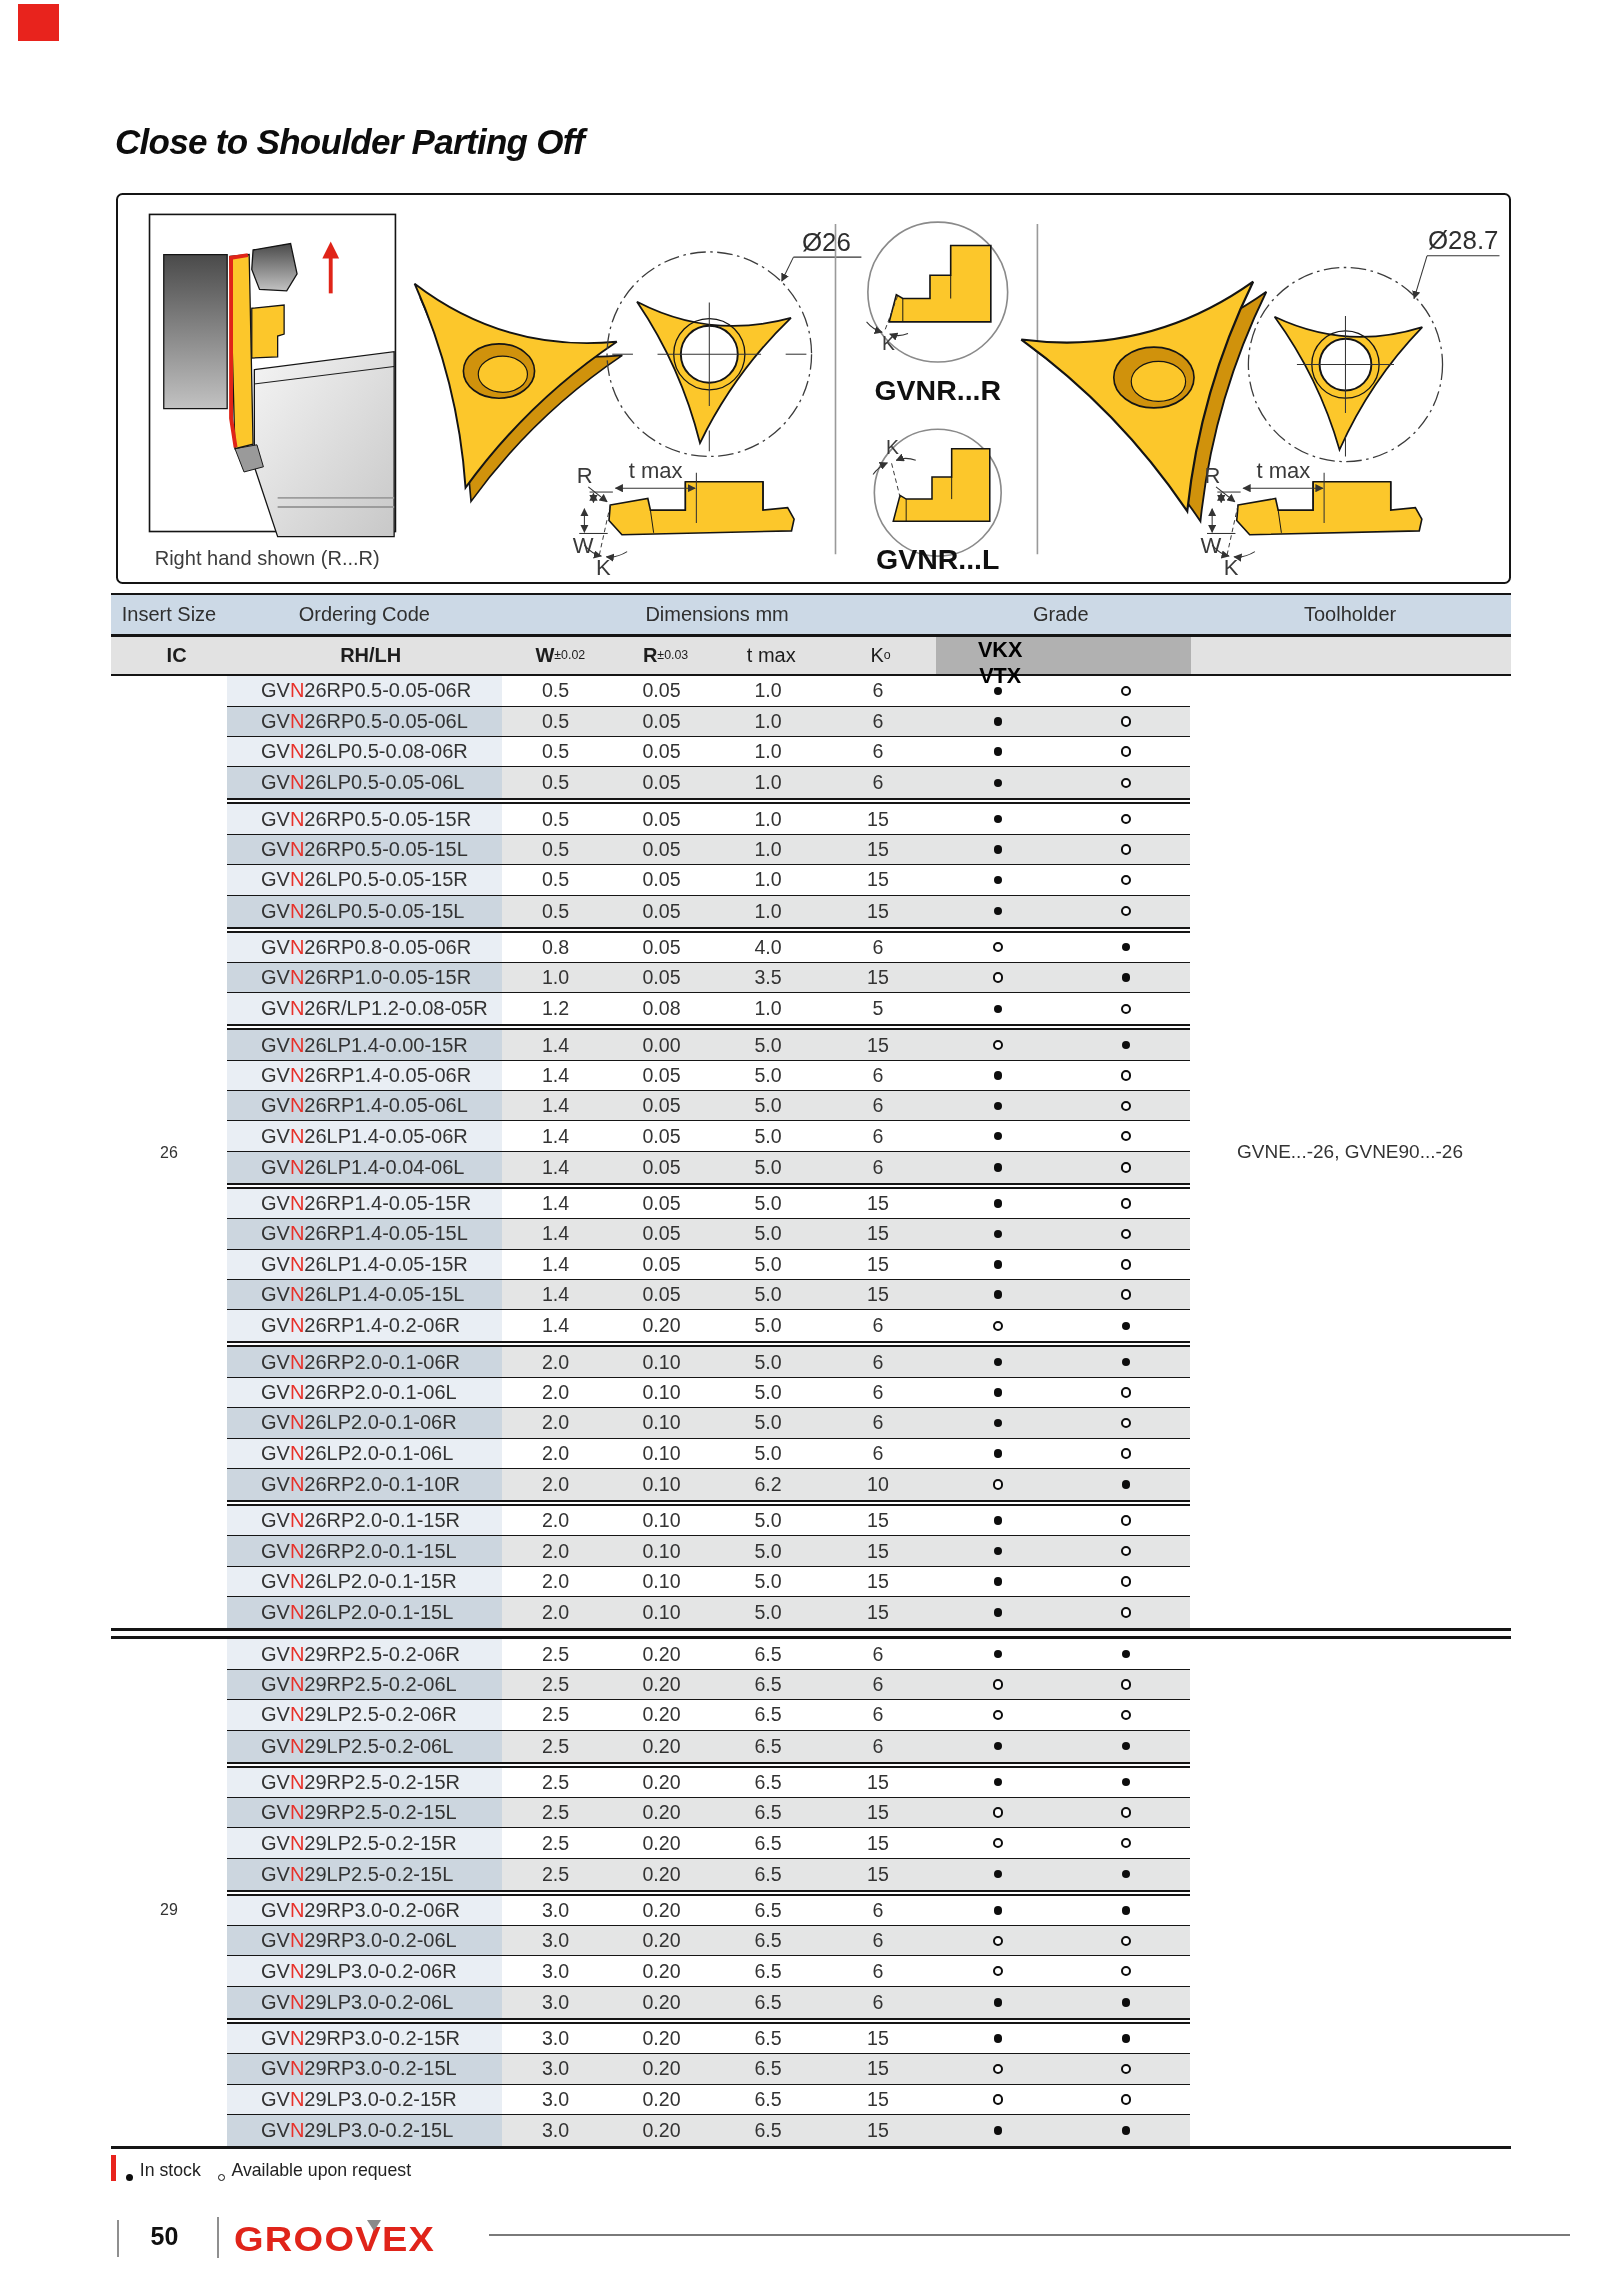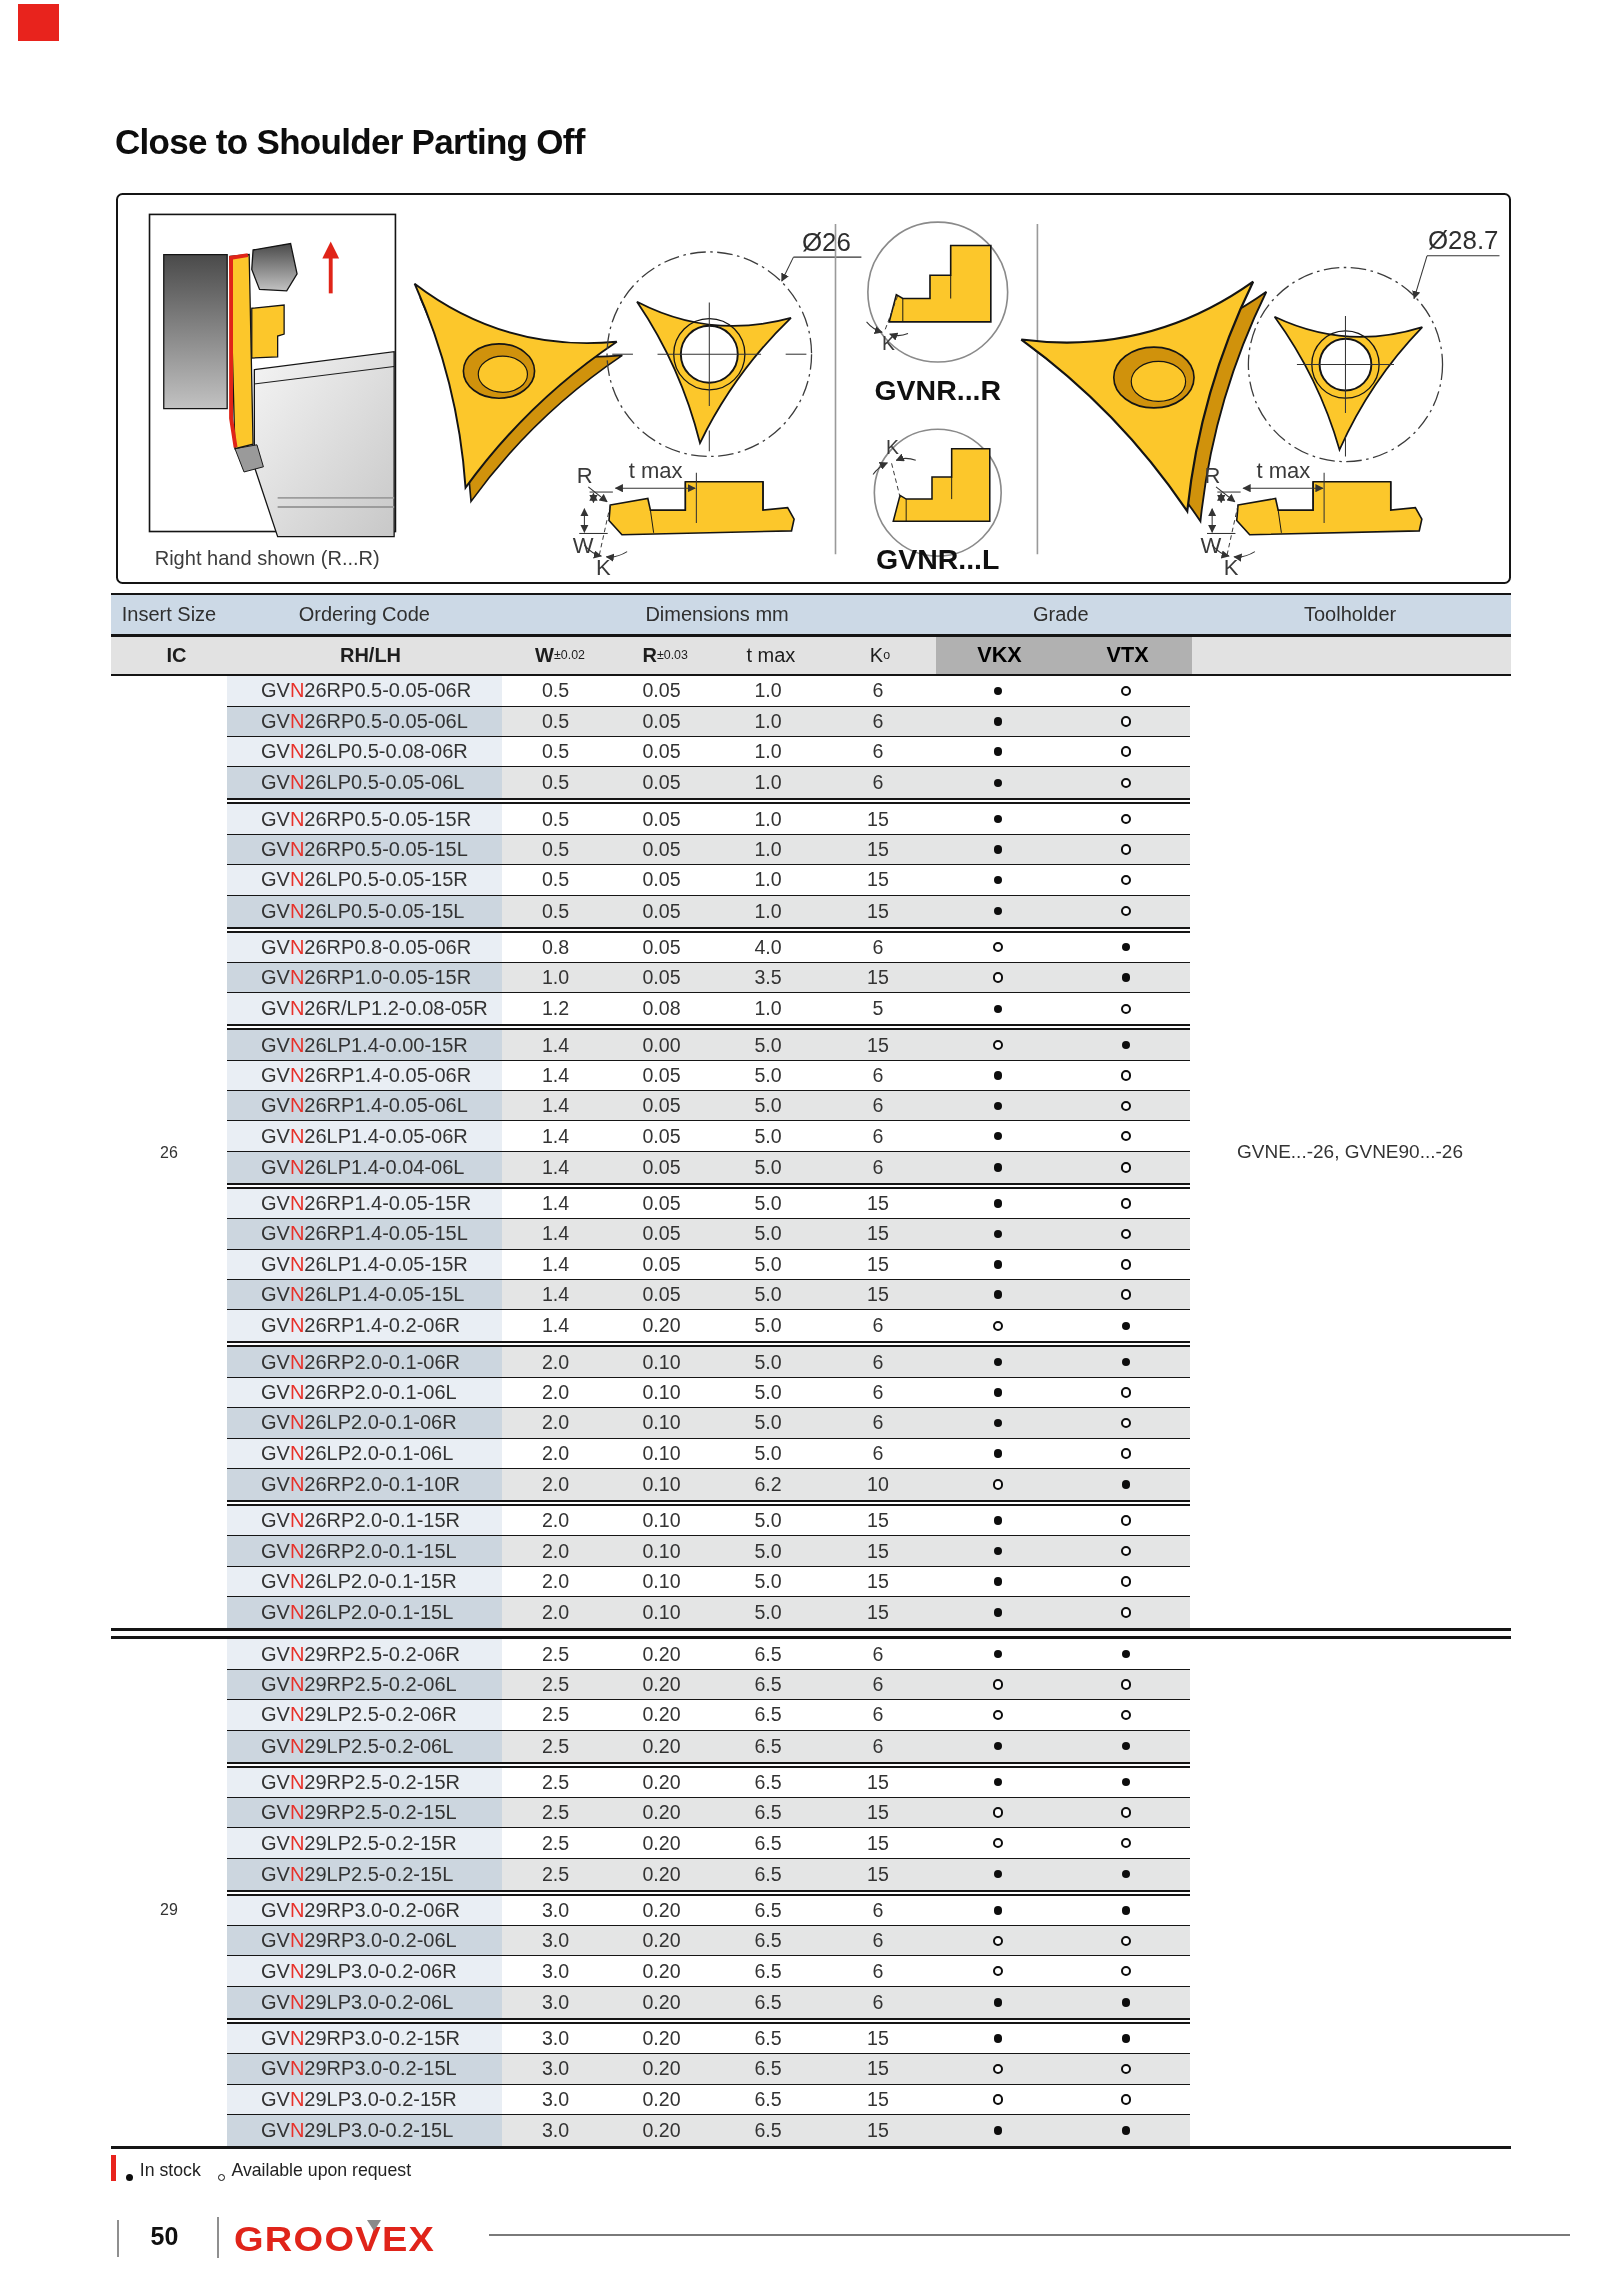--- a/index.html
+++ b/index.html
@@ -2,21 +2,21 @@
 <html style="font-size:10.5px"><head>
 <meta charset="utf-8">
 <style>
   html,body{margin:0;padding:0;background:#fff;}
   #page{position:relative;width:1623px;height:2295px;background:#fff;overflow:hidden;
         font-family:"Liberation Sans",sans-serif;color:#2a2a2a;}
   svg text{font-family:"Liberation Sans",sans-serif;}
 
   .corner{position:absolute;left:18.3px;top:3.9px;width:41px;height:37px;background:#e8231d;}
   .title{position:absolute;left:115px;top:122px;font-size:35px;font-weight:700;
-         letter-spacing:-0.7px;color:#0d0d0d;}
+         letter-spacing:-0.7px;color:#0d0d0d;font-style:italic;}
 
   
   .figbox{position:absolute;left:116px;top:193px;width:1395px;height:391px;
           border:2px solid #141414;border-radius:6.5px;box-sizing:border-box;background:#fff;}
   .figbox svg{position:absolute;left:0;top:0;width:100%;height:100%;}
   .dashdot{fill:none;stroke:#3c3c3c;stroke-width:2;stroke-dasharray:24 7 4 7;}
   .thin{stroke:#333;stroke-width:1.6;fill:none;}
   .dim{font-size:34px;fill:#3a3a3a;}
   .dimS{font-size:30px;fill:#3a3a3a;}
   .gname{font-weight:700;font-size:44px;fill:#101010;text-anchor:middle;}
@@ -25,21 +25,21 @@
 
   
   .tbl{position:absolute;left:111px;top:593px;width:1400px;}
   .h1{display:flex;align-items:center;height:39px;background:#ccd9e6;
       border-top:2px solid #141414;font-size:20px;color:#2f2f2f;}
   .h1 div{text-align:center;}
   .hline{height:2.6px;background:#141414;}
   .h2{display:flex;align-items:stretch;height:37px;background:#e2e2e2;font-size:20px;color:#1d1d1d;padding-left:8px;}
   .h2 .c{display:flex;align-items:center;justify-content:center;}
   .h2 sup{font-size:12.4px;vertical-align:super;}
-  .gradebox{width:257px;background:#b1b1b1;display:flex;}
+  .gradebox{width:257px;background:#b1b1b1;display:flex;flex-direction:column;}
   .gradebox .c{width:128px;font-weight:700;font-size:21.6px;color:#000;}
   .body{position:relative;width:1400px;}
   .trow{display:flex;align-items:stretch;height:29.4px;margin-left:116px;width:963px;
         border-bottom:1.3px solid #151515;font-size:19.6px;color:#333;box-sizing:content-box;}
   .trow.nb{height:31px;border-bottom:none;}
   .trow.even{background:#e4e5e5;}
   .codeCell{width:275px;display:flex;align-items:center;padding-left:34px;
             box-sizing:border-box;font-size:20px;white-space:nowrap;}
   .trow.odd .codeCell{background:#e9eef4;}
   .trow.even .codeCell{background:#ccd6df;}

